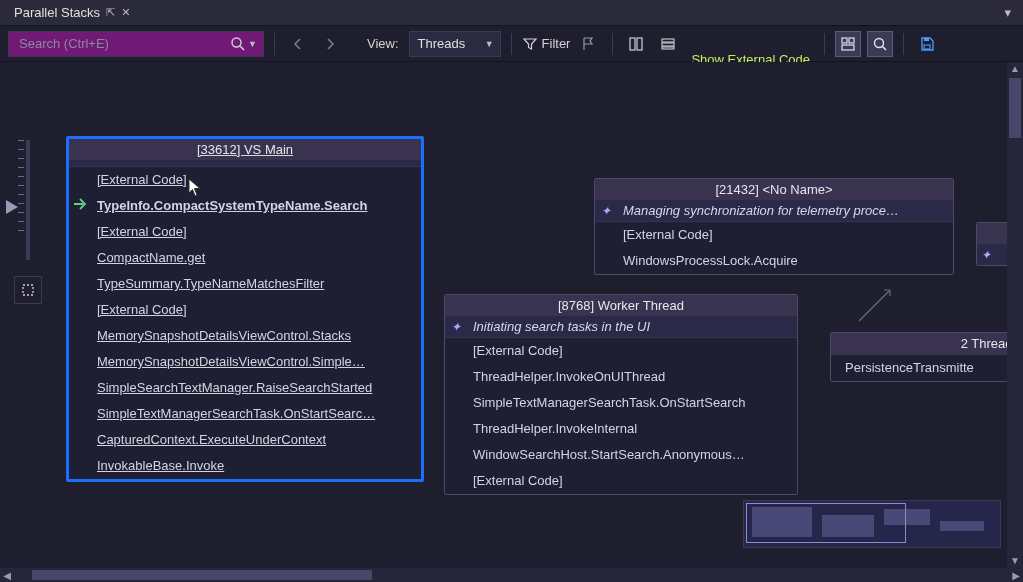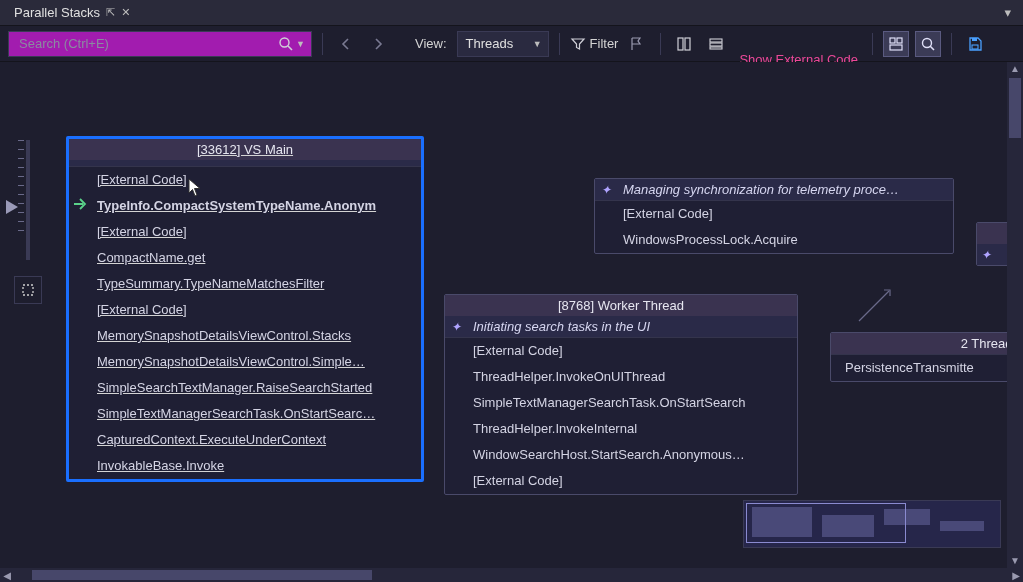--- a/index.html
+++ b/index.html
@@ -40,24 +40,24 @@
     height: 36px;
     background: #1e1e2e;
     display: flex;
     align-items: center;
     padding: 0 8px;
     gap: 6px;
     border-bottom: 1px solid #14141c;
   }
   .search-wrap {
     display:flex; align-items:center;
-    background: #a21caf;
+    background: #701a75;
     border: 1px solid #3a3a55;
     height: 26px;
-    width: 304px;
+    width: 256px;
     padding: 0 6px 0 10px;
   }
   .search-input {
     flex:1; background: transparent; border:none; outline:none;
     color:#cfcfcf; font-size:13px;
   }
   .search-input::placeholder { color:#8a8aa0; }
   .search-icon-btn { display:flex; align-items:center; gap:2px; color:#cfcfcf; cursor:pointer; }
   .tb-sep { width:1px; height:22px; background:#3a3a55; margin:0 4px; }
   .tb-btn {
@@ -65,21 +65,21 @@
     width:26px; height:26px; color:#cfcfcf; cursor:pointer;
     border:1px solid transparent;
   }
   .tb-label { color:#d4d4d4; margin-right:4px;margin-left:18px; }
   .tb-select {
     background:#2a2a40; border:1px solid #3a3a55; color:#e0e0e0;
     height:26px; width:92px; display:flex; align-items:center; padding:0 6px 0 8px;
     justify-content:space-between; cursor:pointer;
   }
   .tb-filter { display:flex; align-items:center; gap:4px; cursor:pointer; color:#d4d4d4; }
-  .tb-text-btn { display:flex; align-items:center; gap:6px; cursor:pointer; color:#ec4899; padding:0 4px;margin-top:32px; }
+  .tb-text-btn { display:flex; align-items:center; gap:6px; cursor:pointer; color:#bef264; padding:0 4px;margin-top:32px; }
   .tb-icon-svg { width:16px; height:16px; display:block; }
   .tb-active { background:#3b3b56; border:1px solid #5a5a80; }
 
   
   .canvas {
     position: absolute;
     top: 62px; left:0; right:0; bottom: 14px;
     background: #1e1e2e;
     overflow: hidden;
   }
@@ -319,35 +319,36 @@
     <div class="thread-desc">
       <span class="spark">✦</span>
     </div>
     <div class="frame sep"><span>[External Code]</span></div>
     <div class="frame current">
       <span class="arrow-indicator">
         <svg width="16" height="14" viewBox="0 0 16 14">
             <path d="M1 7h9M7 2l5 5-5 5" fill="none" stroke="#5ad28a" stroke-width="1.8"></path>
           </svg>
       </span>
-      <span>TypeInfo.CompactSystemTypeName.Anonym</span>
+      <span>TypeInfo.CompactSystemTypeName.Search</span>
     </div>
     <div class="frame"><span>[External Code]</span></div>
     <div class="frame"><span>CompactName.get</span></div>
     <div class="frame"><span>TypeSummary.TypeNameMatchesFilter</span></div>
     <div class="frame"><span>[External Code]</span></div>
     <div class="frame"><span>MemorySnapshotDetailsViewControl.Stacks</span></div>
     <div class="frame"><span>MemorySnapshotDetailsViewControl.Simple…</span></div>
     <div class="frame"><span>SimpleSearchTextManager.RaiseSearchStarted</span></div>
     <div class="frame"><span>SimpleTextManagerSearchTask.OnStartSearc…</span></div>
     <div class="frame"><span>CapturedContext.ExecuteUnderContext</span></div>
     <div class="frame"><span>InvokableBase.Invoke</span></div>
   </div>
 
   <div id="noname" class="thread">
+    <div class="thread-header">[21432] &lt;No Name&gt;</div>
     <div class="thread-desc">
       <span class="spark">✦</span>
       <span>Managing synchronization for telemetry proce…</span>
     </div>
     <div class="frame sep"><span>[External Code]</span></div>
     <div class="frame"><span>WindowsProcessLock.Acquire</span></div>
   </div>
 
   <div id="rightcut" class="thread">
     <div class="thread-header">&nbsp;</div>

